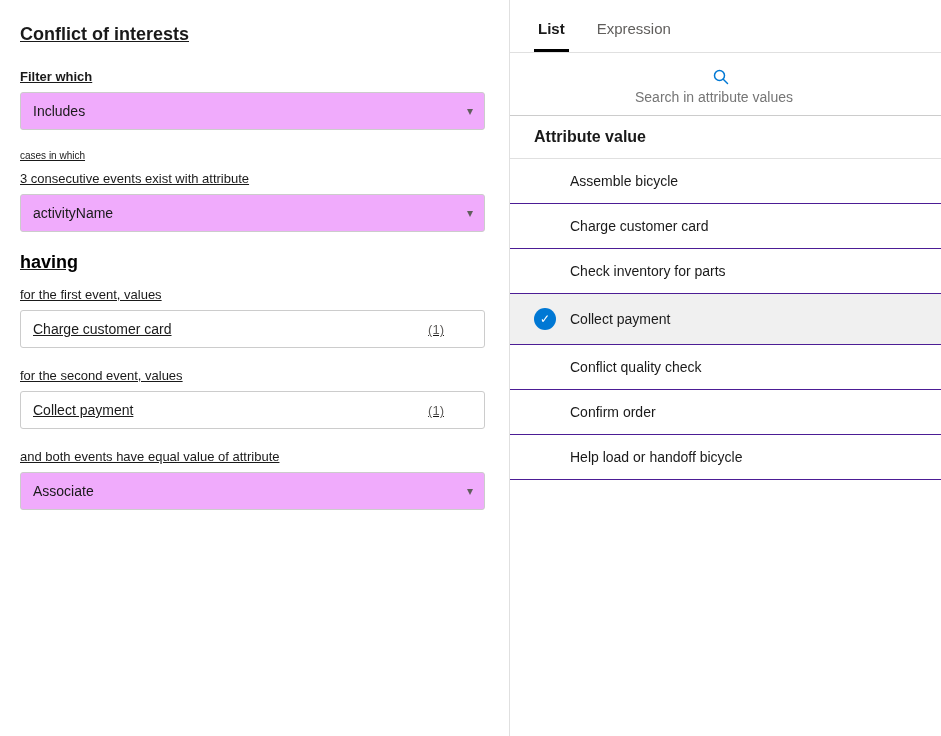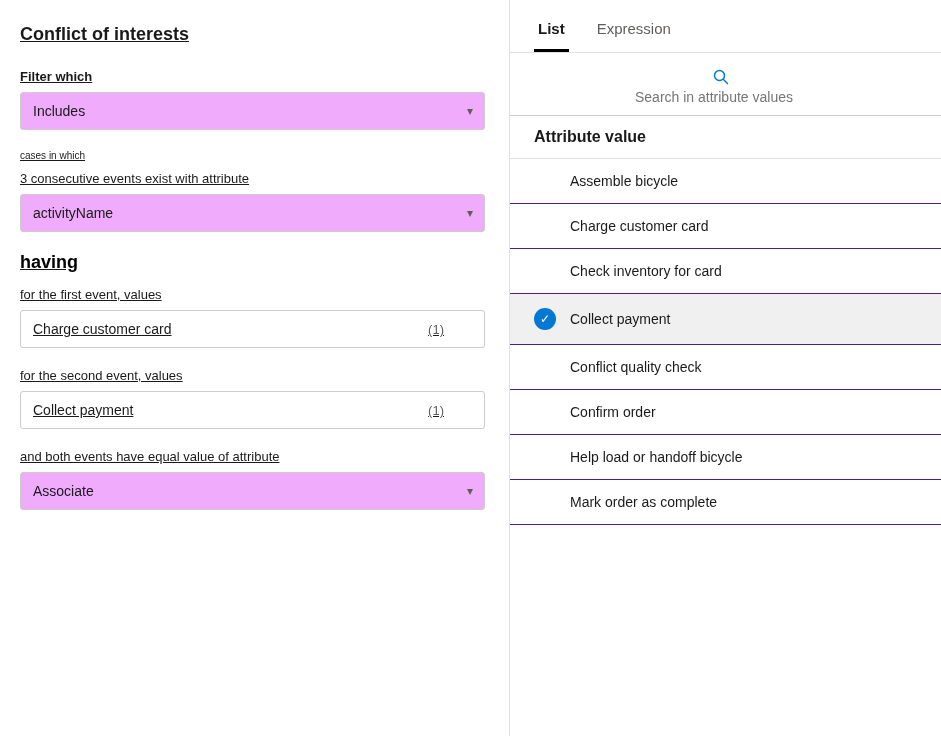--- a/index.html
+++ b/index.html
@@ -285,21 +285,21 @@
       <span>Assemble bicycle</span>
     </div>
 
     <div class="list-item">
       <span class="check-placeholder"></span>
       <span>Charge customer card</span>
     </div>
 
     <div class="list-item">
       <span class="check-placeholder"></span>
-      <span>Check inventory for card</span>
+      <span>Check inventory for parts</span>
     </div>
 
     <div class="list-item selected">
       <span class="check-icon">✓</span>
       <span>Collect payment</span>
     </div>
 
     <div class="list-item">
       <span class="check-placeholder"></span>
       <span>Conflict quality check</span>
@@ -308,18 +308,14 @@
     <div class="list-item">
       <span class="check-placeholder"></span>
       <span>Confirm order</span>
     </div>
 
     <div class="list-item">
       <span class="check-placeholder"></span>
       <span>Help load or handoff bicycle</span>
     </div>
 
-    <div class="list-item">
-      <span class="check-placeholder"></span>
-      <span>Mark order as complete</span>
-    </div>
   </div>
 </div>
 
 </body></html>

